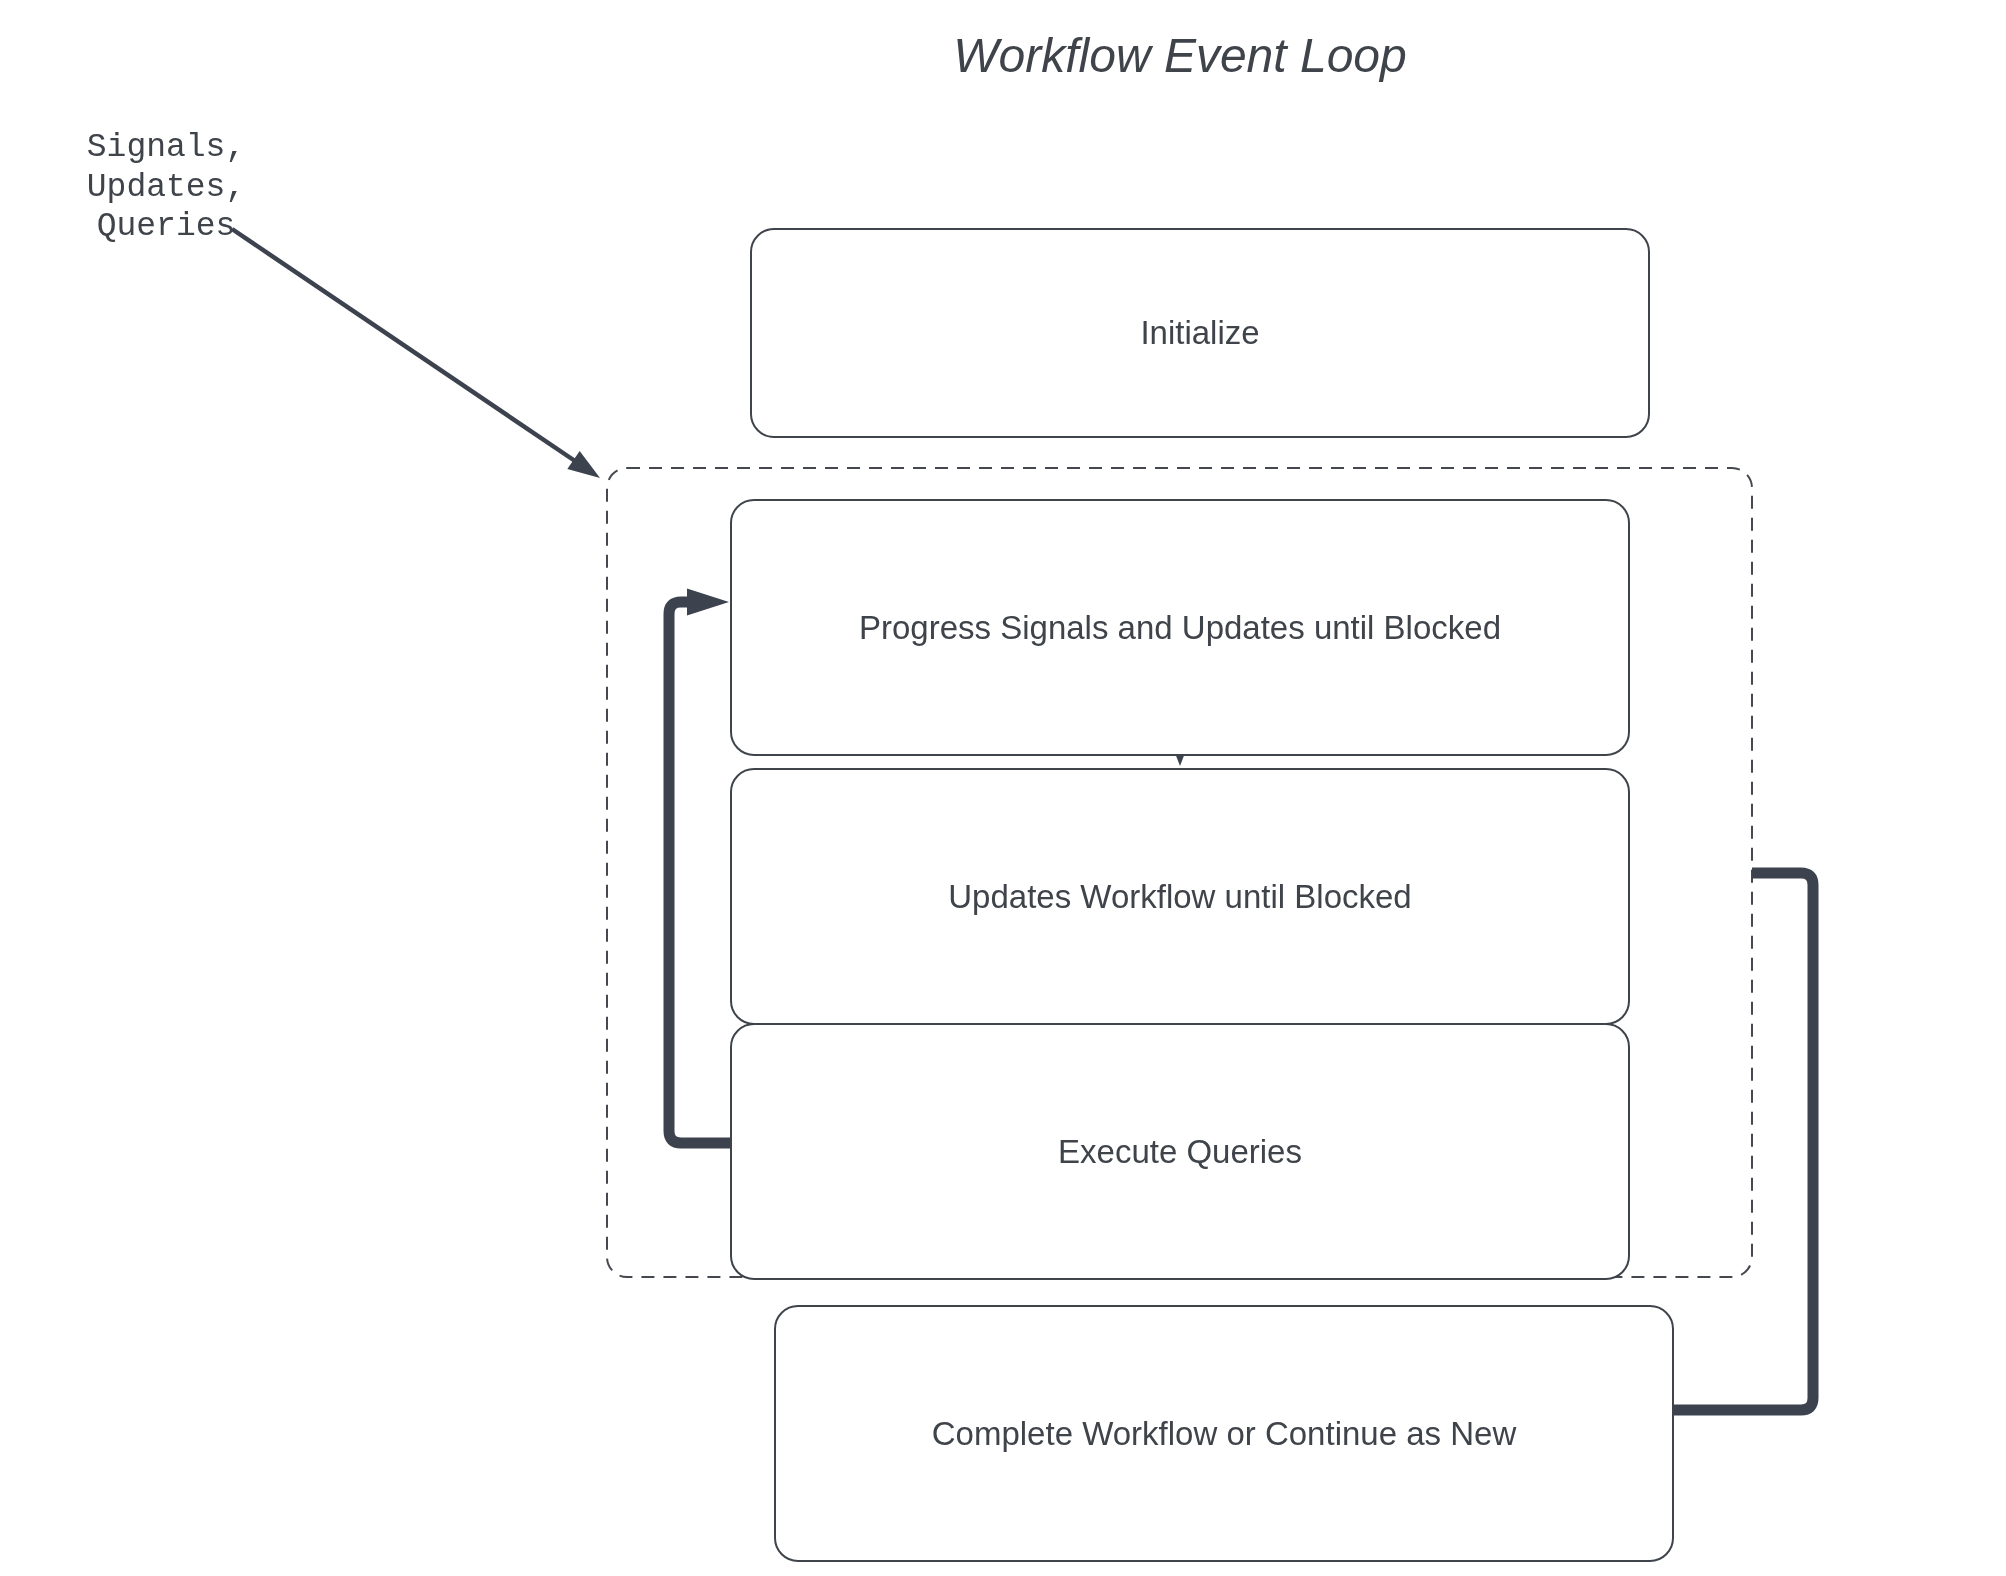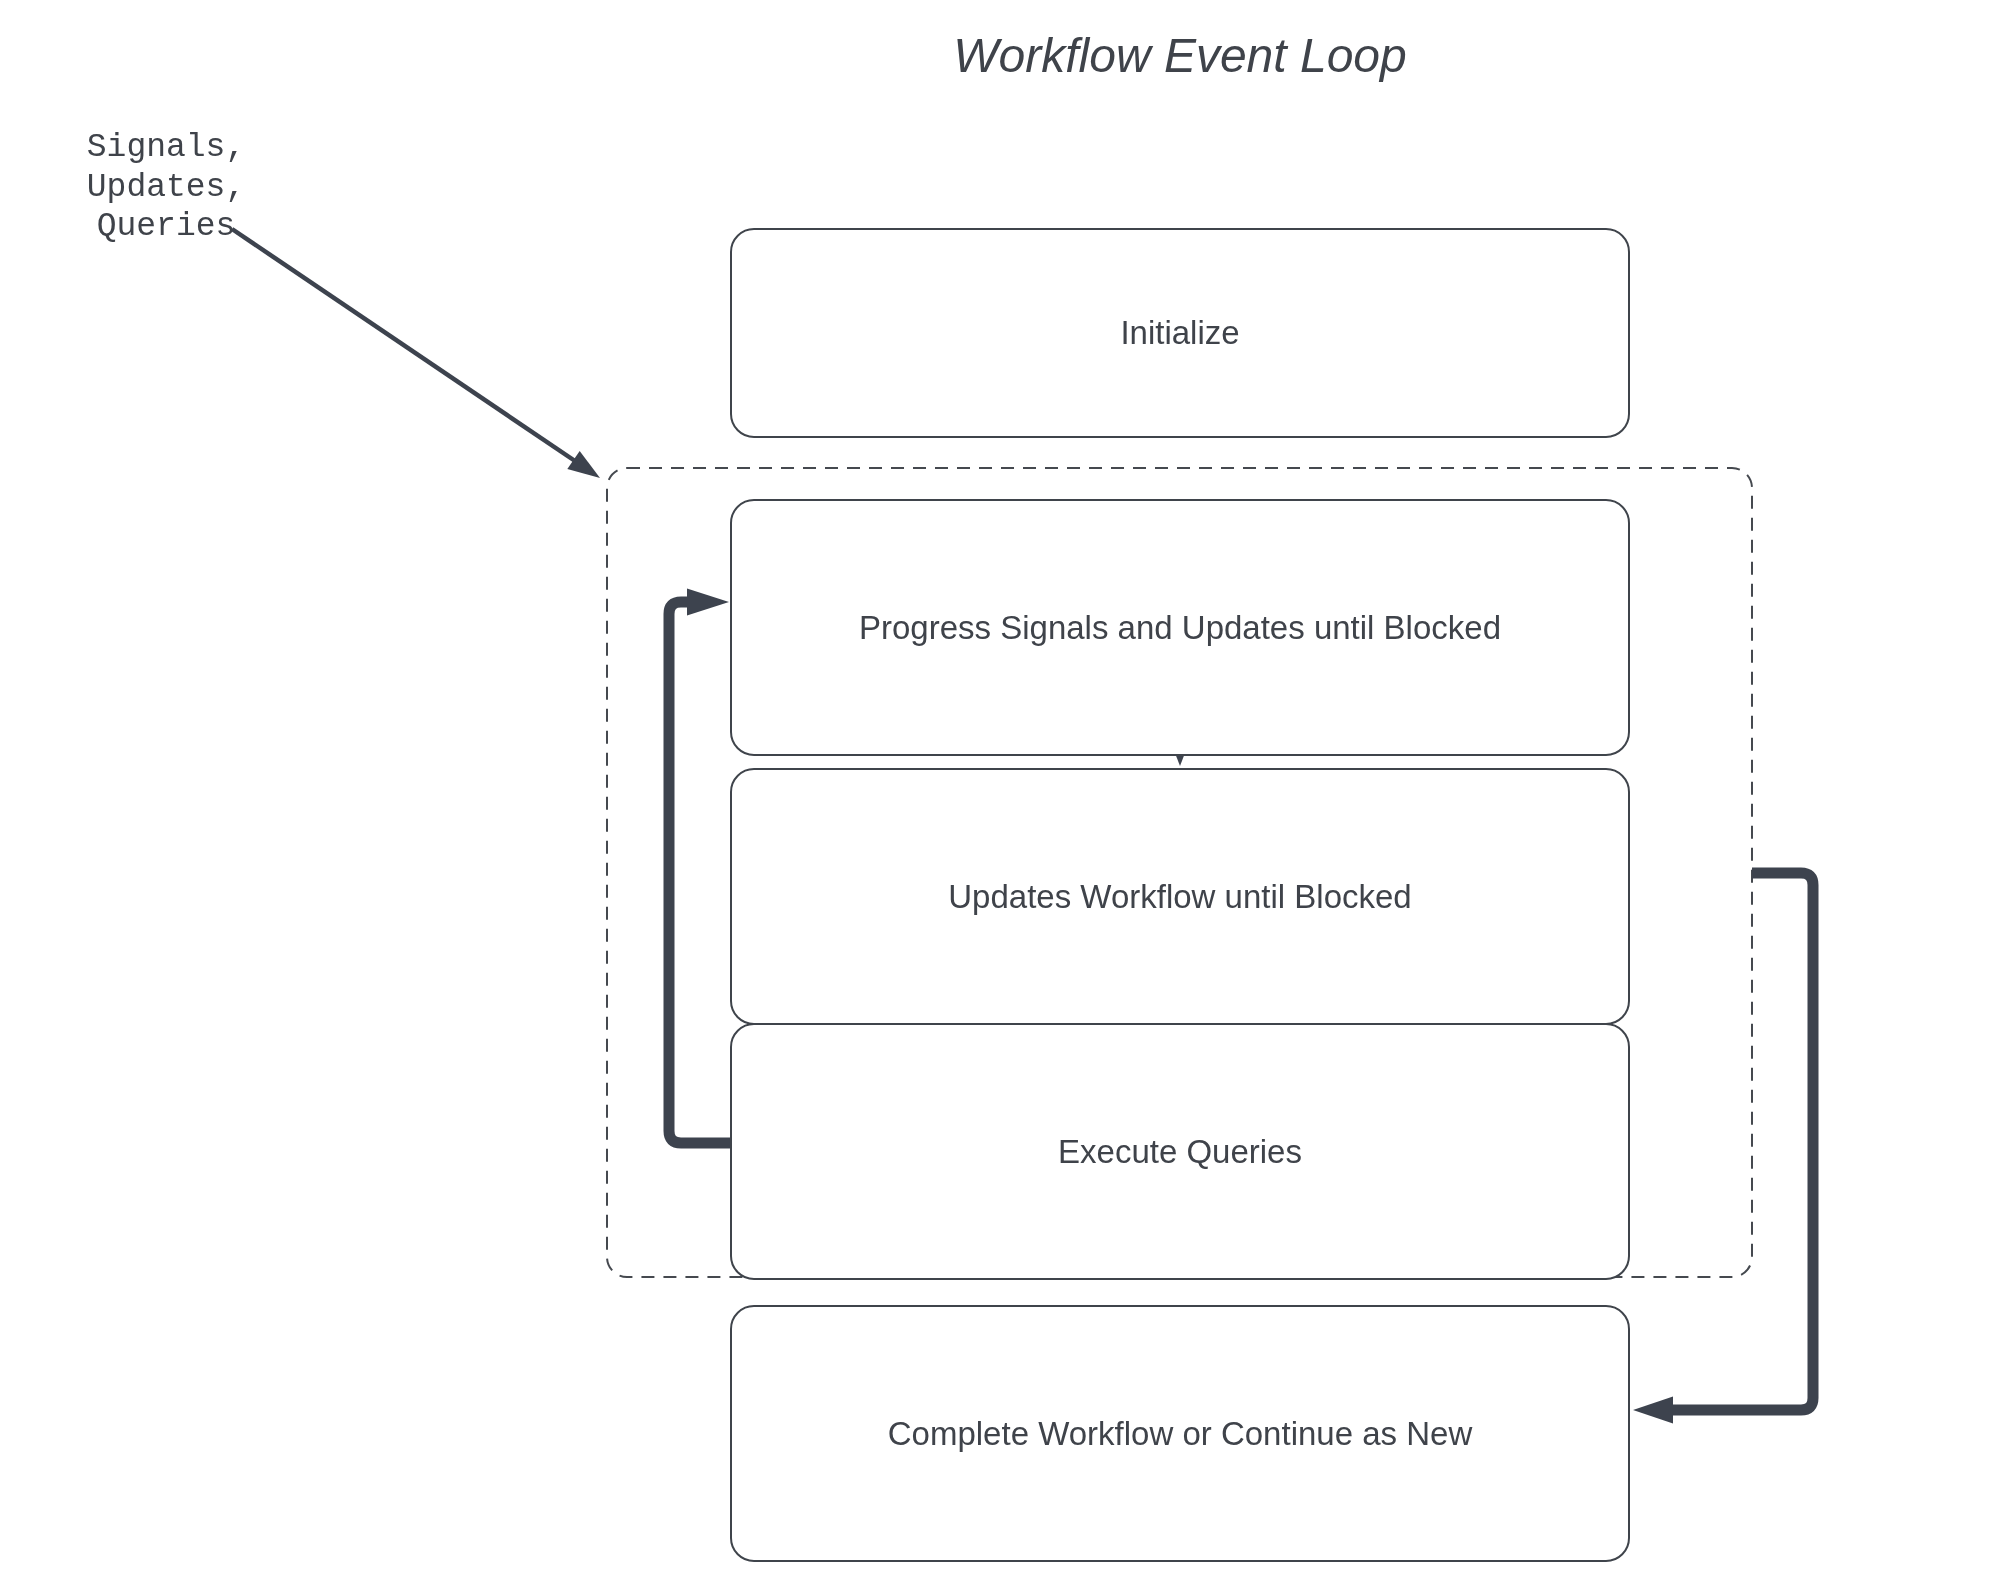--- a/index.html
+++ b/index.html
@@ -24,25 +24,25 @@
   .node{
     position:absolute;left:730px;width:900px;height:257px;
     box-sizing:border-box;
     background:#ffffff;
     border:2px solid var(--box-border,#3f444b);
     border-radius:24px;
     display:flex;align-items:center;justify-content:center;
     font-size:33px;color:var(--text,#3f434a);
     text-align:center;
   }
-  #node-initialize{top:228px;height:210px;}
+  #node-initialize{top:228px;height:210px;margin-left:20px;}
   #node-progress-signals{top:499px;}
   #node-progress-workflow{top:768px;}
   #node-execute-queries{top:1023px;}
-  #node-complete{top:1305px;}
+  #node-complete{top:1305px;margin-left:44px;}
   svg.overlay{
     position:absolute;left:0;top:0;width:2006px;height:1576px;
     pointer-events:none;
   }
   .dashed-rect{
     fill:none;stroke:var(--dashed-border,#45494f);
     stroke-width:2;stroke-dasharray:13 9;
   }
   .loop-line{fill:none;stroke:var(--arrow,#3d434e);stroke-width:11;}
   .stem-line{fill:none;stroke:var(--arrow,#3d434e);stroke-width:10;}

